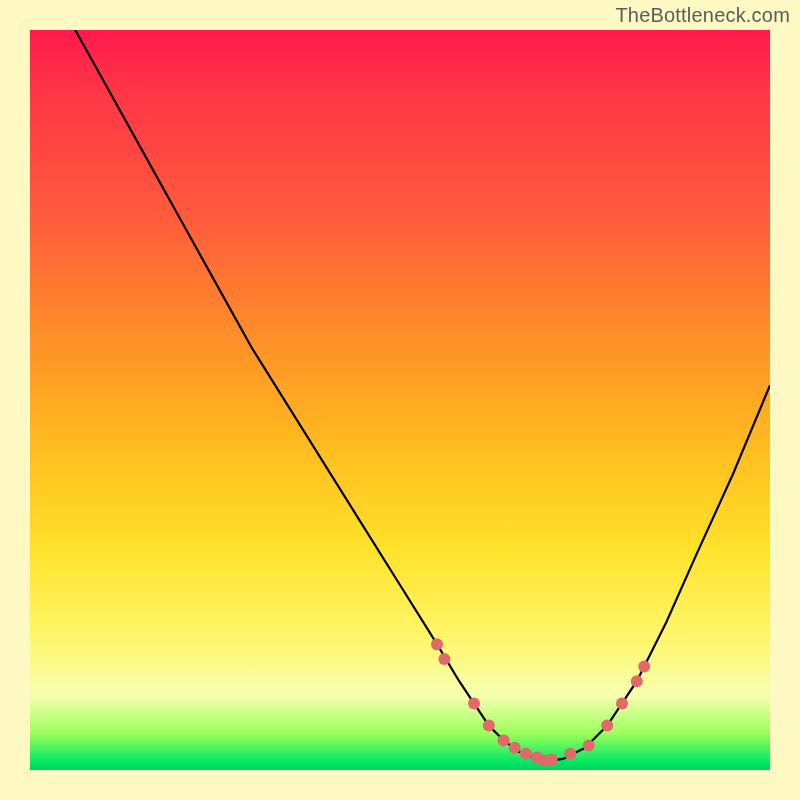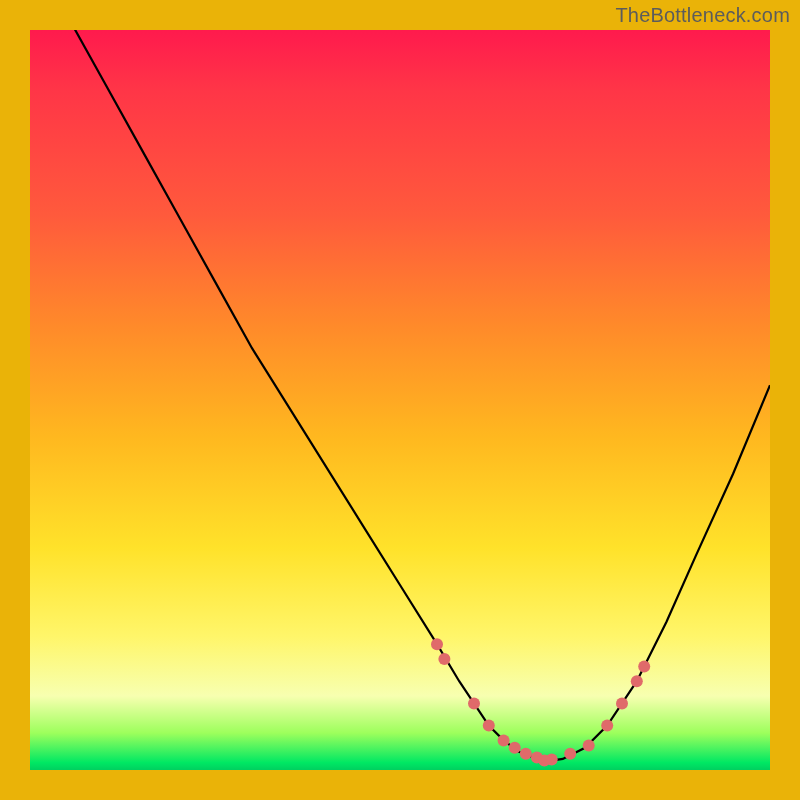--- a/index.html
+++ b/index.html
@@ -10,21 +10,21 @@
     background: #000;
     overflow: hidden;
     font-family: Arial, Helvetica, sans-serif;
   }
   .frame {
     position: absolute;
     left: 0;
     top: 0;
     width: 800px;
     height: 800px;
-    background: #eab308;
+    background: #fef9c3;
   }
   .plot-area {
     position: absolute;
     left: 30px;
     top: 30px;
     width: 740px;
     height: 740px;
     
     background: linear-gradient(
       to bottom,

